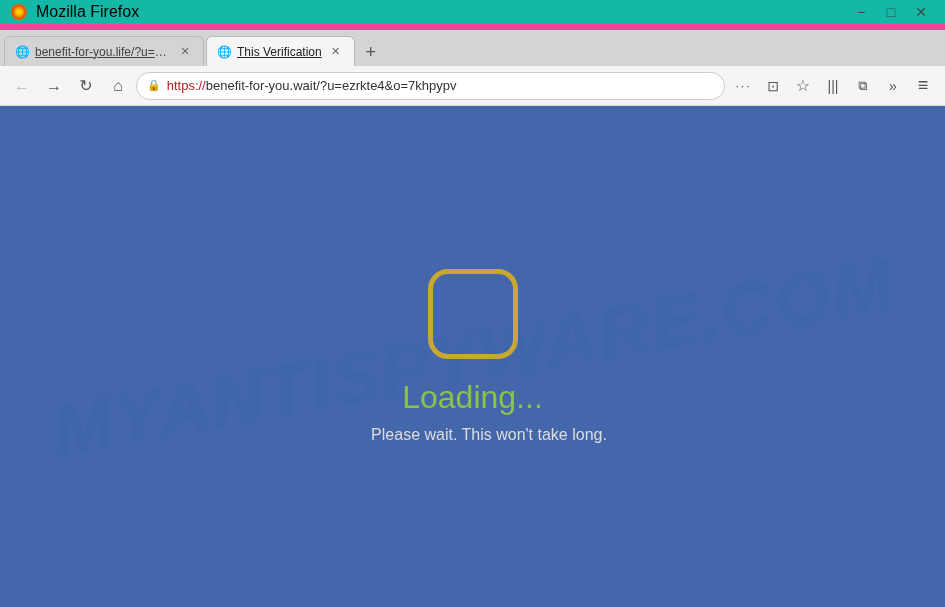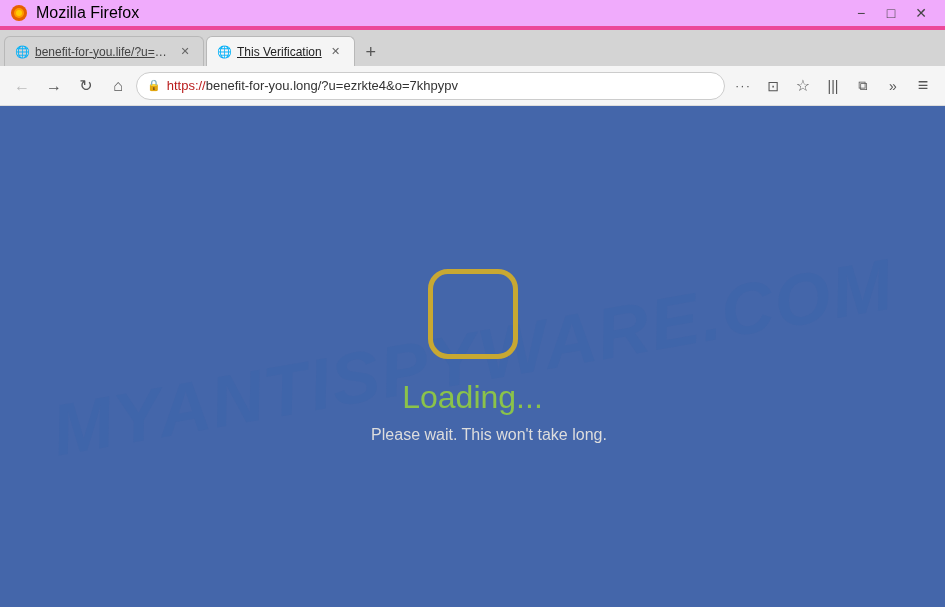--- a/index.html
+++ b/index.html
@@ -1,26 +1,26 @@
 <!DOCTYPE html>
 <html><head>
   <meta charset="utf-8">
   <style>
     * { margin: 0; padding: 0; box-sizing: border-box; }
     body { width: 945px; height: 607px; font-family: Arial, sans-serif; overflow: hidden; background: #1a1a1a; }
 
     
     .title-bar {
       height: 30px;
-      background: #f0abfc;
+      background: #14b8a6;
       display: flex;
       align-items: center;
       justify-content: space-between;
       padding: 0 10px;
-      border-bottom: 4px solid #ec4899;
+      border-bottom: 6px solid #ec4899;
     }
     .title-bar-left {
       display: flex;
       align-items: center;
       gap: 8px;
     }
     .firefox-icon {
       width: 18px;
       height: 18px;
     }
@@ -271,21 +271,21 @@
 
 <div class="nav-bar">
   <button class="nav-btn disabled">←</button>
   <button class="nav-btn">→</button>
   <button class="nav-btn">↻</button>
   <button class="nav-btn">⌂</button>
 
   <div class="url-bar">
     <span class="url-lock">🔒</span>
     <span class="url-text">
-      <span class="url-scheme">https://</span><span class="url-domain">benefit-for-you.long</span><span>/?u=ezrkte4&amp;o=7khpypv</span>
+      <span class="url-scheme">https://</span><span class="url-domain">benefit-for-you.wait</span><span>/?u=ezrkte4&amp;o=7khpypv</span>
     </span>
   </div>
 
   <div class="nav-right-icons">
     <button class="nav-btn" style="font-size:13px; letter-spacing:1px;">···</button>
     <button class="nav-btn" style="font-size:14px;">⊡</button>
     <button class="nav-btn">☆</button>
     <button class="nav-btn" style="font-size:14px;">|||</button>
     <button class="nav-btn" style="font-size:13px;">⧉</button>
     <button class="nav-btn" style="font-size:14px;">»</button>

